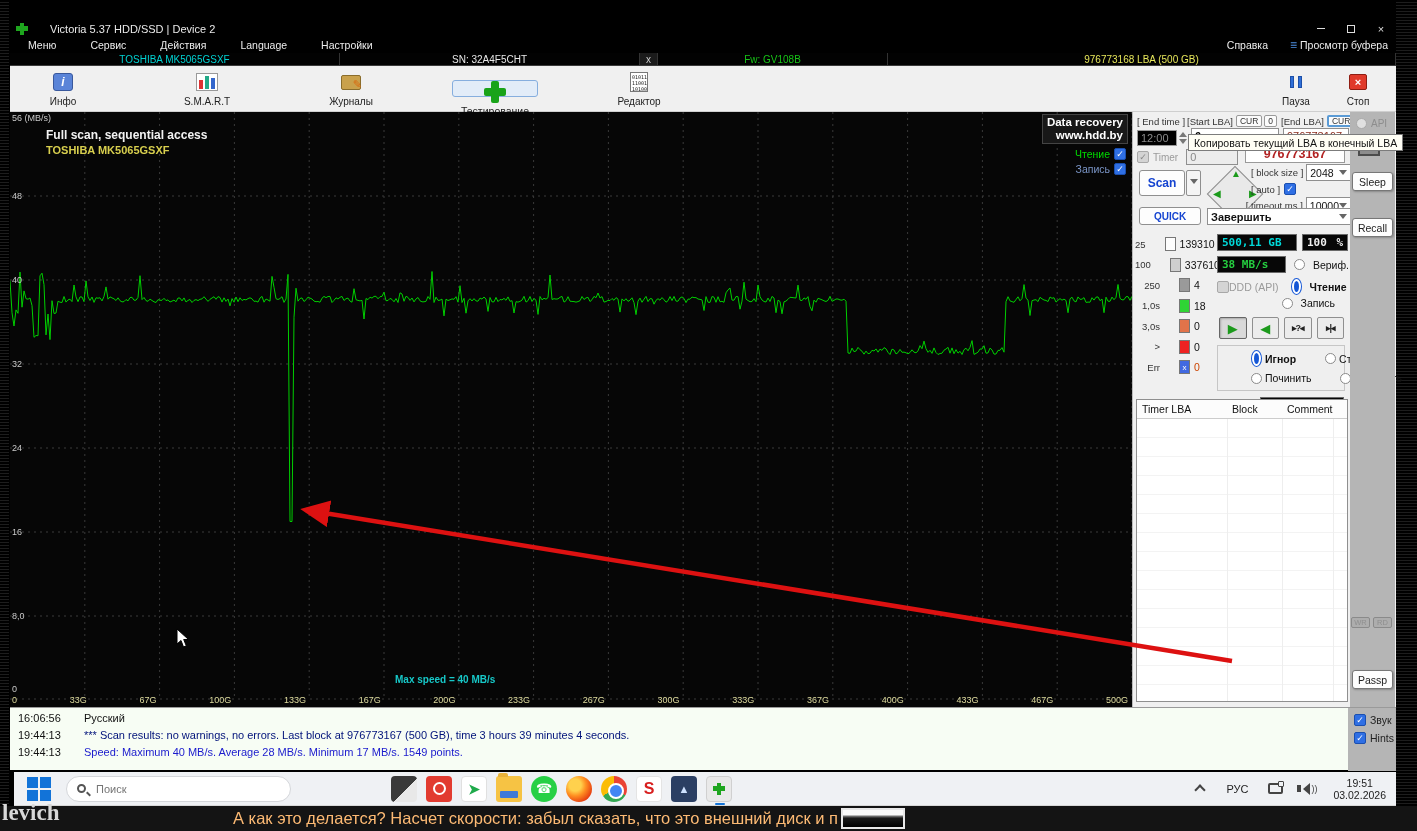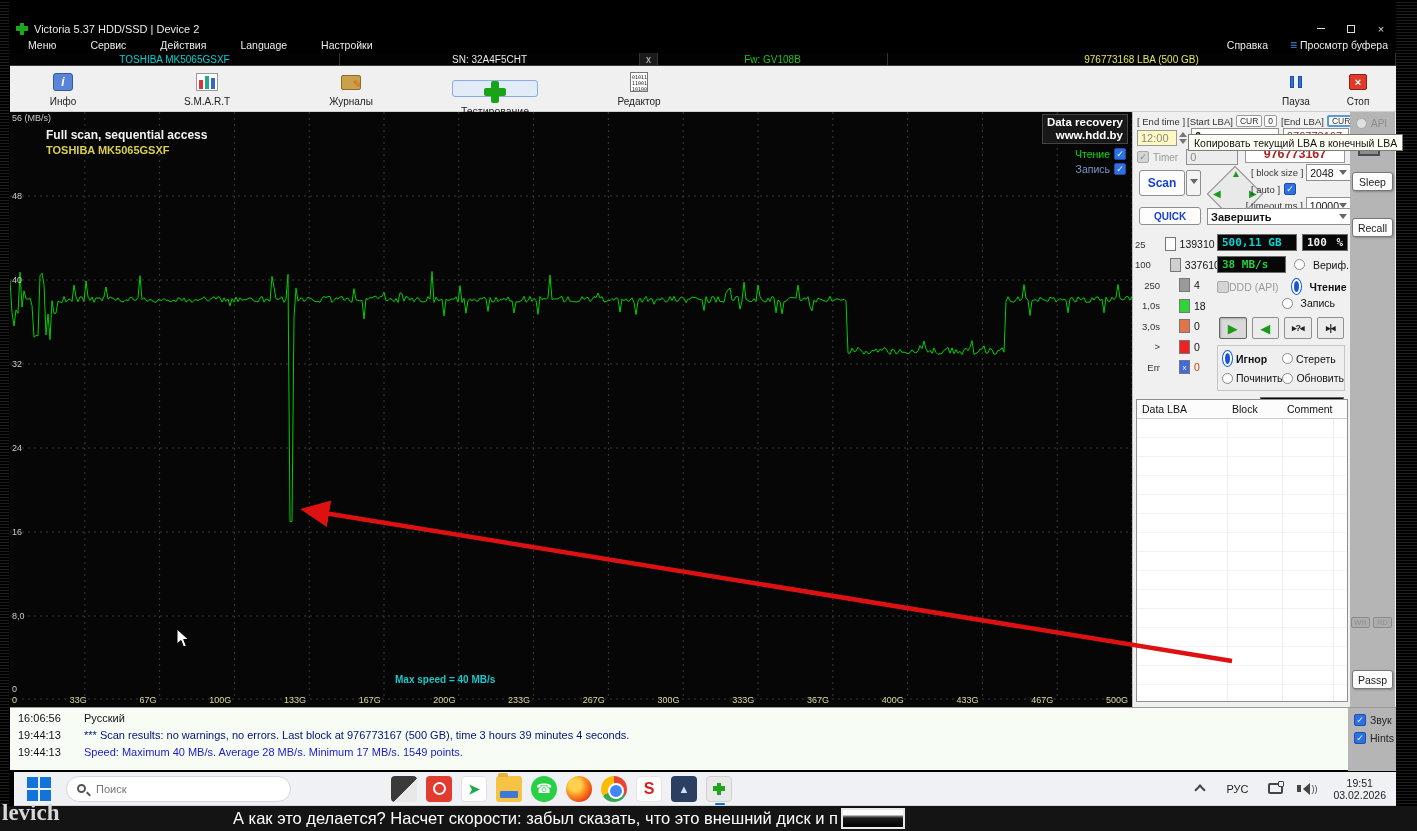--- a/index.html
+++ b/index.html
@@ -6,21 +6,21 @@
   *{box-sizing:border-box;}
   .screen{position:relative;width:1417px;height:831px;background:#000;overflow:hidden;
           font-family:"Liberation Sans",sans-serif;color:#111;}
   .edge{position:absolute;top:0;bottom:0;width:9px;
         background:repeating-linear-gradient(180deg,#000 0 2px,#1d1d1d 2px 3px);}
   .edge.left{left:0;} .edge.right{right:0;width:21px;}
 
   
   .window{position:absolute;left:10px;top:20px;width:1386px;height:750px;background:#f0f0f0;}
   .titlebar{height:17px;background:#000;color:#e9e9e9;display:flex;align-items:center;font-size:11px;}
-  .titlebar .title{margin-left:6px;}
+  .titlebar .title{margin-left:22px;}
   .winctl{margin-left:auto;display:flex;}
   .winctl .wbtn{width:30px;height:17px;display:flex;align-items:center;justify-content:center;color:#ddd;font-size:11px;}
   .minbar{width:8px;height:1px;background:#ddd;display:inline-block;}
   .restorebox{width:8px;height:8px;border:1px solid #ddd;display:inline-block;}
 
   .cross{position:relative;display:inline-block;width:12px;height:12px;}
   .cross::before{content:"";position:absolute;left:33%;top:0;width:34%;height:100%;background:#1ea51e;}
   .cross::after{content:"";position:absolute;top:33%;left:0;width:100%;height:34%;background:#1ea51e;}
   .cross.lg{width:22px;height:22px;} .cross.lg::before,.cross.lg::after{background:#19a319;border-radius:2px;}
 
@@ -79,21 +79,21 @@
   .radio.dis{background:#e0e0e0;border-color:#aaa;}
 
   
   .panel{position:relative;width:218px;height:595px;background:#f0f0f0;border-left:1px solid #bbb;font-size:10px;}
   .plabel{color:#333;font-size:9.5px;white-space:nowrap;}
   .minibtn{display:inline-block;border:1px solid #9a9a9a;background:#fbfbfb;border-radius:2px;font-size:8.5px;padding:0 3px;height:12px;line-height:11px;color:#333;}
   .minibtn.focus{border:2px solid #5b9bd5;line-height:9px;}
   .pin{border:1px solid #8f8f8f;background:#fff;height:16px;font-size:11px;padding:0 3px;font-family:"Liberation Sans",sans-serif;}
   .row1{position:absolute;top:3px;left:4px;display:flex;align-items:center;white-space:nowrap;}
   .spin{position:absolute;top:16px;left:4px;display:flex;align-items:center;}
-  .spinbox{width:40px;height:16px;border:1px solid #9a9a9a;background:#fef9c3;color:#8a8a8a;font-size:11px;display:flex;align-items:center;padding-left:3px;}
+  .spinbox{width:40px;height:16px;border:1px solid #9a9a9a;background:#000000;color:#8a8a8a;font-size:11px;display:flex;align-items:center;padding-left:3px;}
   .spinarr{display:flex;flex-direction:column;margin-left:2px;}
   .tri-up{width:0;height:0;border:4px solid transparent;border-bottom:5px solid #777;margin-bottom:2px;}
   .tri-dn{width:0;height:0;border:4px solid transparent;border-top:5px solid #777;}
   .timer-row{position:absolute;top:37px;left:4px;display:flex;align-items:center;color:#9a9a9a;}
   .curlba{position:absolute;top:33px;left:112px;width:100px;height:18px;border:1px solid #9a9a9a;background:#fff;
           color:#b22222;font-weight:bold;font-size:12.5px;display:flex;align-items:center;justify-content:center;}
   .scanbtn{position:absolute;top:58px;left:6px;width:46px;height:26px;background:#fdfdfd;border:1px solid #8f8f8f;border-radius:3px;
            color:#1544d0;font-weight:bold;font-size:12px;display:flex;align-items:center;justify-content:center;}
   .scandd{position:absolute;top:58px;left:53px;width:15px;height:26px;background:#f4f4f4;border:1px solid #8f8f8f;border-radius:2px;display:flex;align-items:center;justify-content:center;}
   .quickbtn{position:absolute;top:95px;left:6px;width:62px;height:18px;background:#fdfdfd;border:1px solid #8f8f8f;border-radius:3px;
@@ -118,21 +118,21 @@
   .ctrlcol{position:absolute;top:122px;left:84px;width:132px;}
   .lcdrow{display:flex;margin-bottom:5px;}
   .rrow{display:flex;align-items:center;margin-bottom:4px;font-size:10.5px;}
   .rrow .radio{margin-right:4px;}
   .playrow{display:flex;margin:8px 0 6px 2px;}
   .pbtn{width:29px;height:22px;border:1px solid #8f8f8f;background:#ececec;border-radius:2px;margin-right:5px;display:flex;align-items:center;justify-content:center;}
   .pbtn.pressed{background:#d9d9d9;border:1px solid #666;box-shadow:inset 1px 1px 2px #aaa;}
   .pbtn .g{color:#1c9a1c;font-size:13px;} .pbtn .d{color:#222;font-size:9px;font-weight:bold;letter-spacing:-1px;}
   .modebox{border:1px solid #c6c6c6;background:#efefef;padding:4px 2px 1px 4px;margin:2px 0 6px 0;width:128px;}
   .modebox .mrow{display:flex;margin-bottom:5px;}
-  .modebox .mitm{display:flex;align-items:center;width:62px;font-size:10.5px;}
+  .modebox .mitm{display:flex;align-items:center;width:62px;font-size:10.5px;margin-left:29px;}
   .modebox .mitm .radio{margin-right:3px;}
   .gridrow{display:flex;align-items:center;}
   .gridlbl{color:#1544d0;font-weight:bold;font-size:10.5px;margin:0 5px 0 4px;}
   .gridlcd{width:84px;height:15px;color:#46543f;font-size:10px;letter-spacing:1px;}
 
   .dtable{position:absolute;top:287px;left:3px;width:212px;height:303px;background:#fff;border:1px solid #8f8f8f;font-size:10.5px;}
   .dthead{display:flex;height:19px;border-bottom:1px solid #ccc;align-items:center;background:#fcfcfc;}
   .dthead span{padding-left:5px;}
   .dth1{width:90px;} .dth2{width:55px;} .dth3{flex:1;}
   .dtbody{position:absolute;top:19px;bottom:0;left:0;right:0;
@@ -192,21 +192,21 @@
   .lang{font-size:11px;color:#222;margin-right:20px;}
   .neticon{width:15px;height:11px;border:2px solid #444;border-radius:2px;margin-right:14px;position:relative;}
   .neticon::after{content:"";position:absolute;right:-3px;top:-4px;width:4px;height:4px;border:1.5px solid #444;border-radius:1px;background:#eff1f4;}
   .spk{display:flex;align-items:center;margin-right:16px;}
   .spk .box{width:4px;height:7px;background:#444;}
   .spk .cone{width:0;height:0;border:6px solid transparent;border-right:7px solid #444;margin-left:-4px;}
   .spk .wav{font-size:9px;color:#444;margin-left:1px;}
   .clock{font-size:10.5px;color:#222;text-align:center;line-height:12px;}
 
   
-  .bottomstrip{position:absolute;left:0;top:806px;width:1417px;height:25px;background:#141414;color:#ffffff;
+  .bottomstrip{position:absolute;left:0;top:806px;width:1417px;height:25px;background:#141414;color:#fdba74;
                font-size:16.5px;display:flex;align-items:center;padding-left:233px;white-space:nowrap;overflow:hidden;}
   .thumb{display:inline-block;width:64px;height:21px;border:2px solid #e8e8e8;margin:0 3px;vertical-align:middle;
          background:linear-gradient(180deg,#fafafa 0 30%,#888 34%,#1a1a1a 48%,#000 100%);}
   .levich{position:absolute;left:2px;top:800px;color:#d8d8d8;font-family:"Liberation Serif",serif;font-weight:bold;font-size:23px;z-index:5;}
 
   
   .arrow-svg{position:absolute;left:10px;top:112px;z-index:50;pointer-events:none;}
   .cursor-svg{position:absolute;left:176px;top:628px;z-index:60;pointer-events:none;}
 </style>
 </head>
@@ -566,21 +566,21 @@
 
           <div class="gridrow">
             <span class="cb off"></span>
             <span class="gridlbl">Grid</span>
             <span class="lcd gridlcd">00:00:01</span>
           </div>
         </div>
 
         <div class="dtable">
           <div class="dthead">
-            <span class="dth1">Data LBA</span>
+            <span class="dth1">Timer LBA</span>
             <span class="dth2">Block</span>
             <span class="dth3">Comment</span>
           </div>
           <div class="dtbody">
             <span class="dtv" style="left:90px"></span>
             <span class="dtv" style="left:145px"></span>
             <span class="dtv" style="left:196px"></span>
           </div>
         </div>
       </div>

